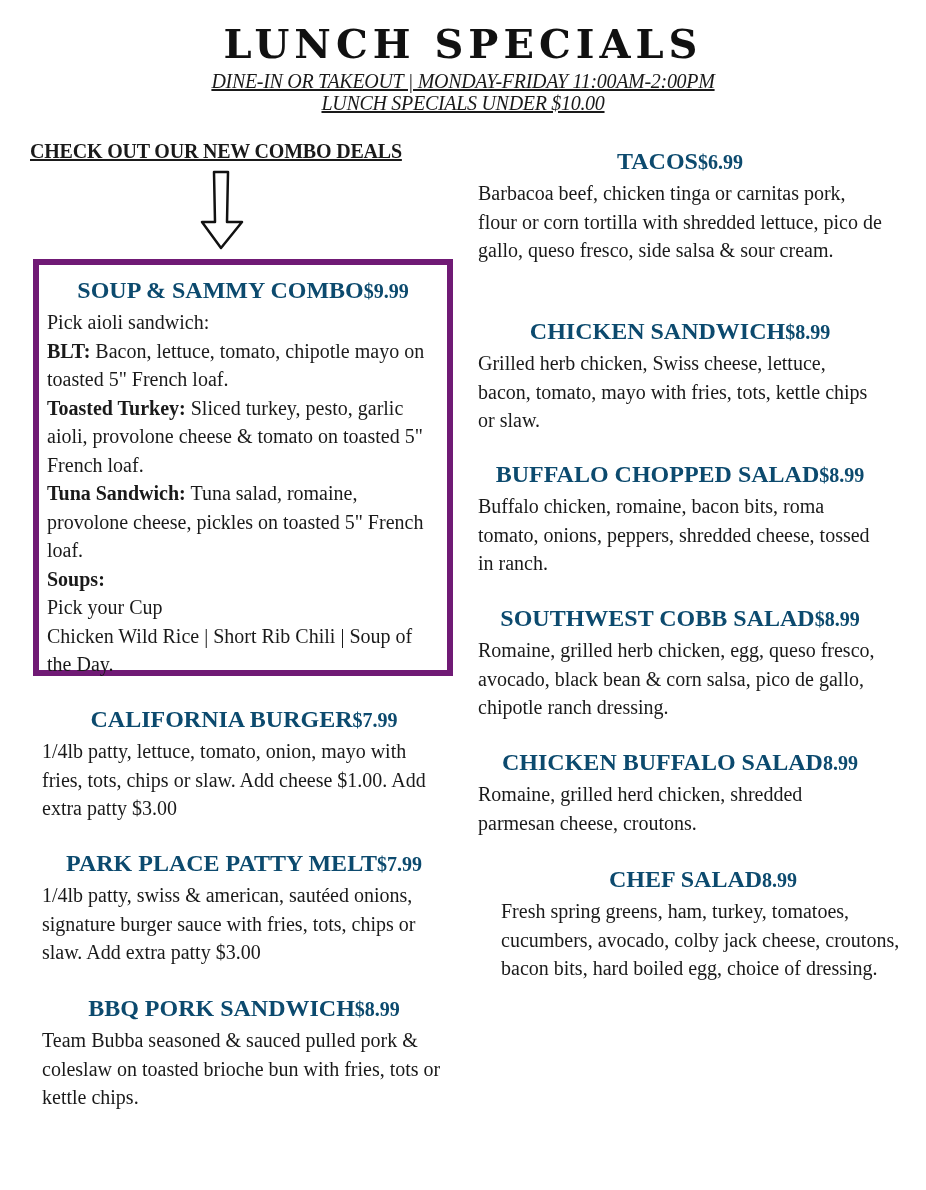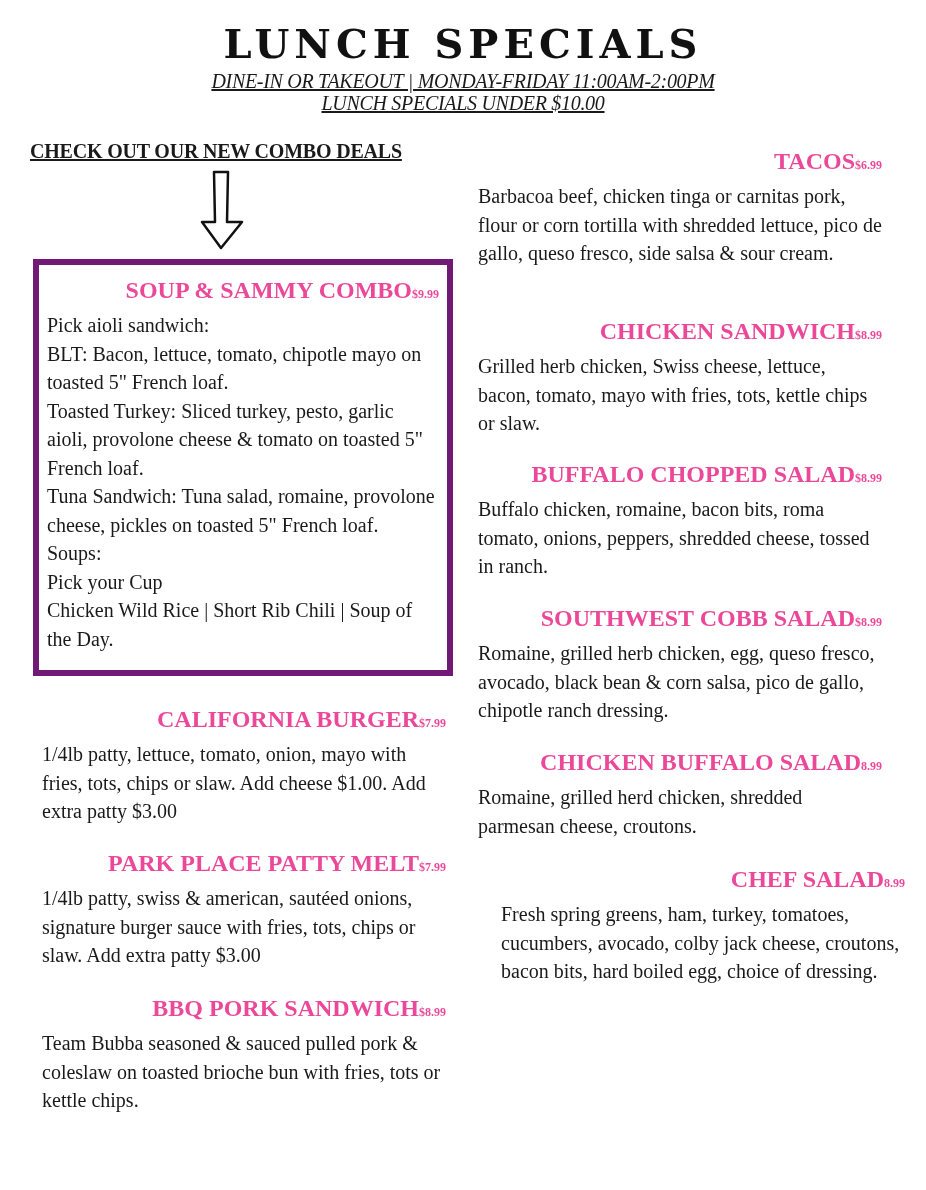--- a/index.html
+++ b/index.html
@@ -22,30 +22,30 @@
     position: absolute; left: 30px; top: 140px; width: 420px; 
     font-family: "Liberation Serif", serif; font-weight: bold; font-size: 20px;
     text-decoration: underline; letter-spacing: -0.2px;
   }
   .arrow { position: absolute; left: 200px; top: 170px; width: 44px; height: 80px; }
   .combo-box {
     position: absolute; left: 33px; top: 259px; width: 420px; height: 417px;
     border: 6px solid #701a75; box-sizing: border-box; padding: 8px 8px 0 8px;
   }
   .item-head {
-    display: flex; justify-content: flex-end; align-items: baseline;
+    display: flex; justify-content: center; align-items: baseline;
     font-family: "Liberation Serif", serif; font-weight: bold; font-size: 24px;
-    line-height: 34px; color: #ec4899;
+    line-height: 34px; color: #0c4a6e;
   }
-  .item-head .price { font-size: 12px; }
+  .item-head .price { font-size: 20px; }
   .desc {
     font-family: "Liberation Serif", serif; font-size: 20px; line-height: 28.5px;
     color: #1a1a1a;
   }
-  .desc b { font-weight: normal; }
+  .desc b { font-weight: bold; }
   .item { position: absolute; }
   .left .item { left: 42px; width: 404px; }
   .right .item { left: 478px; width: 404px; }
 </style>
 </head>
 <body>
 
 <div class="header">
   <div class="title">LUNCH SPECIALS</div>
   <div class="sub">DINE-IN OR TAKEOUT | MONDAY-FRIDAY 11:00AM-2:00PM</div>

